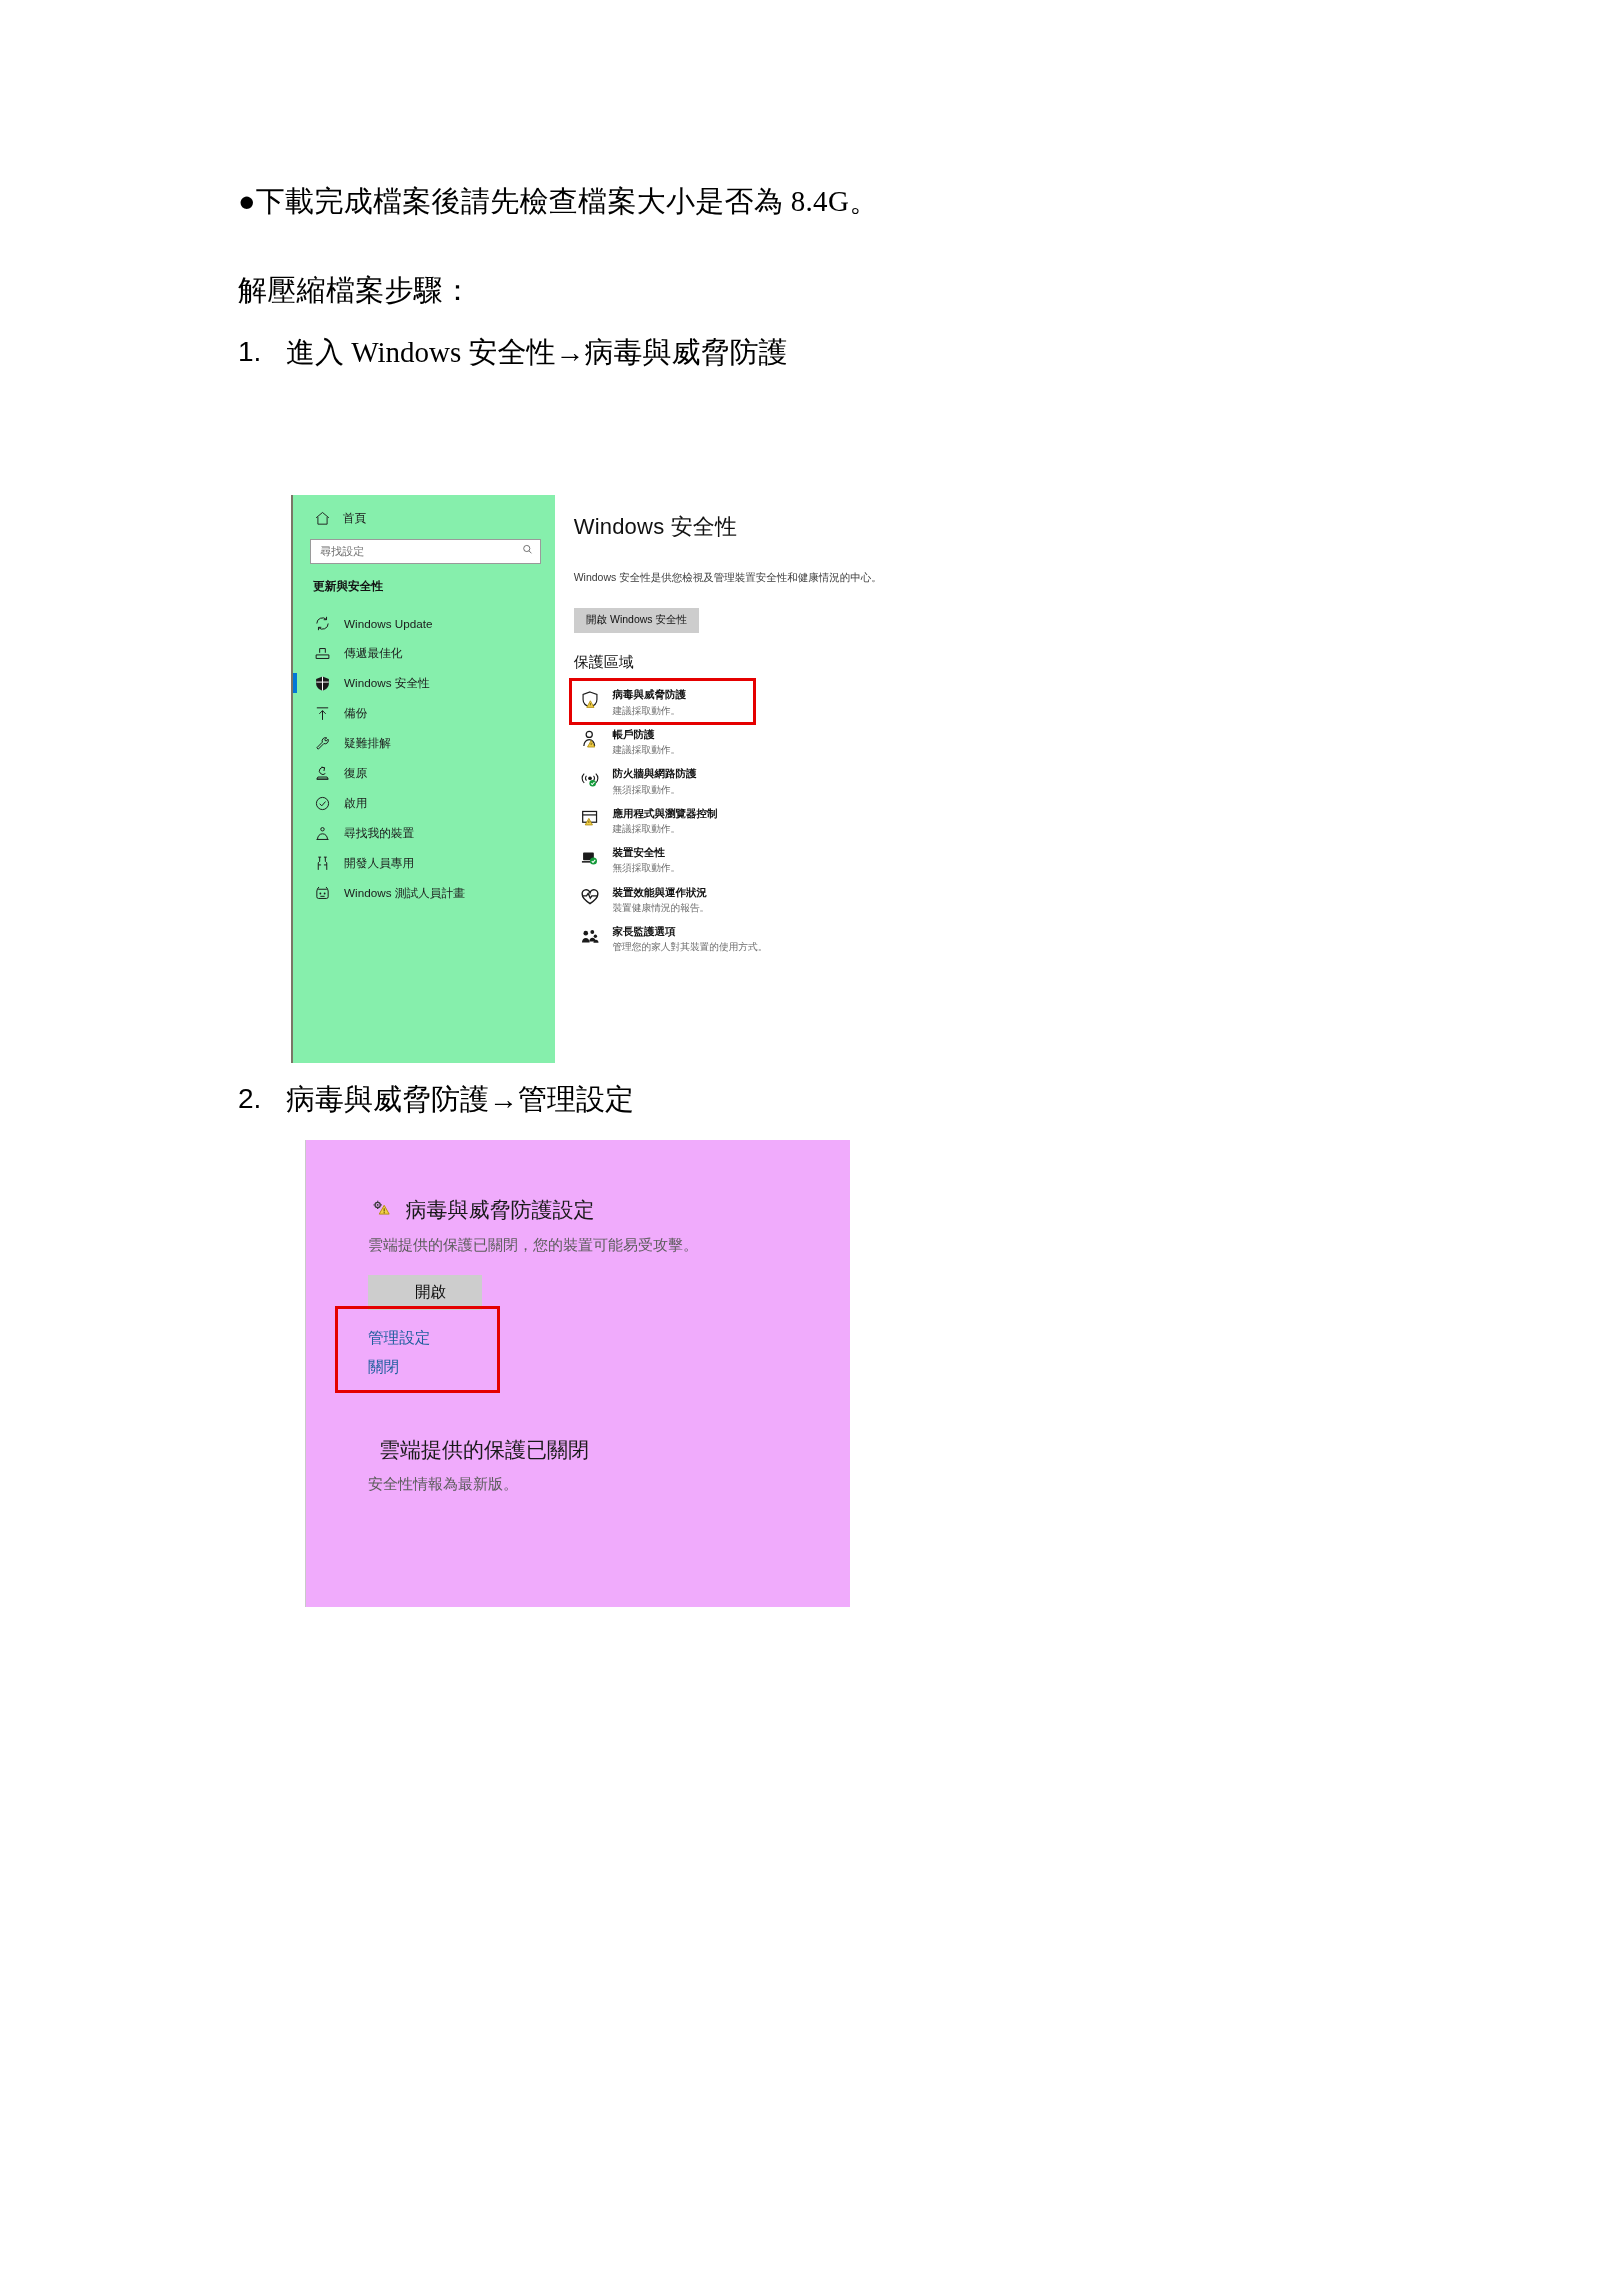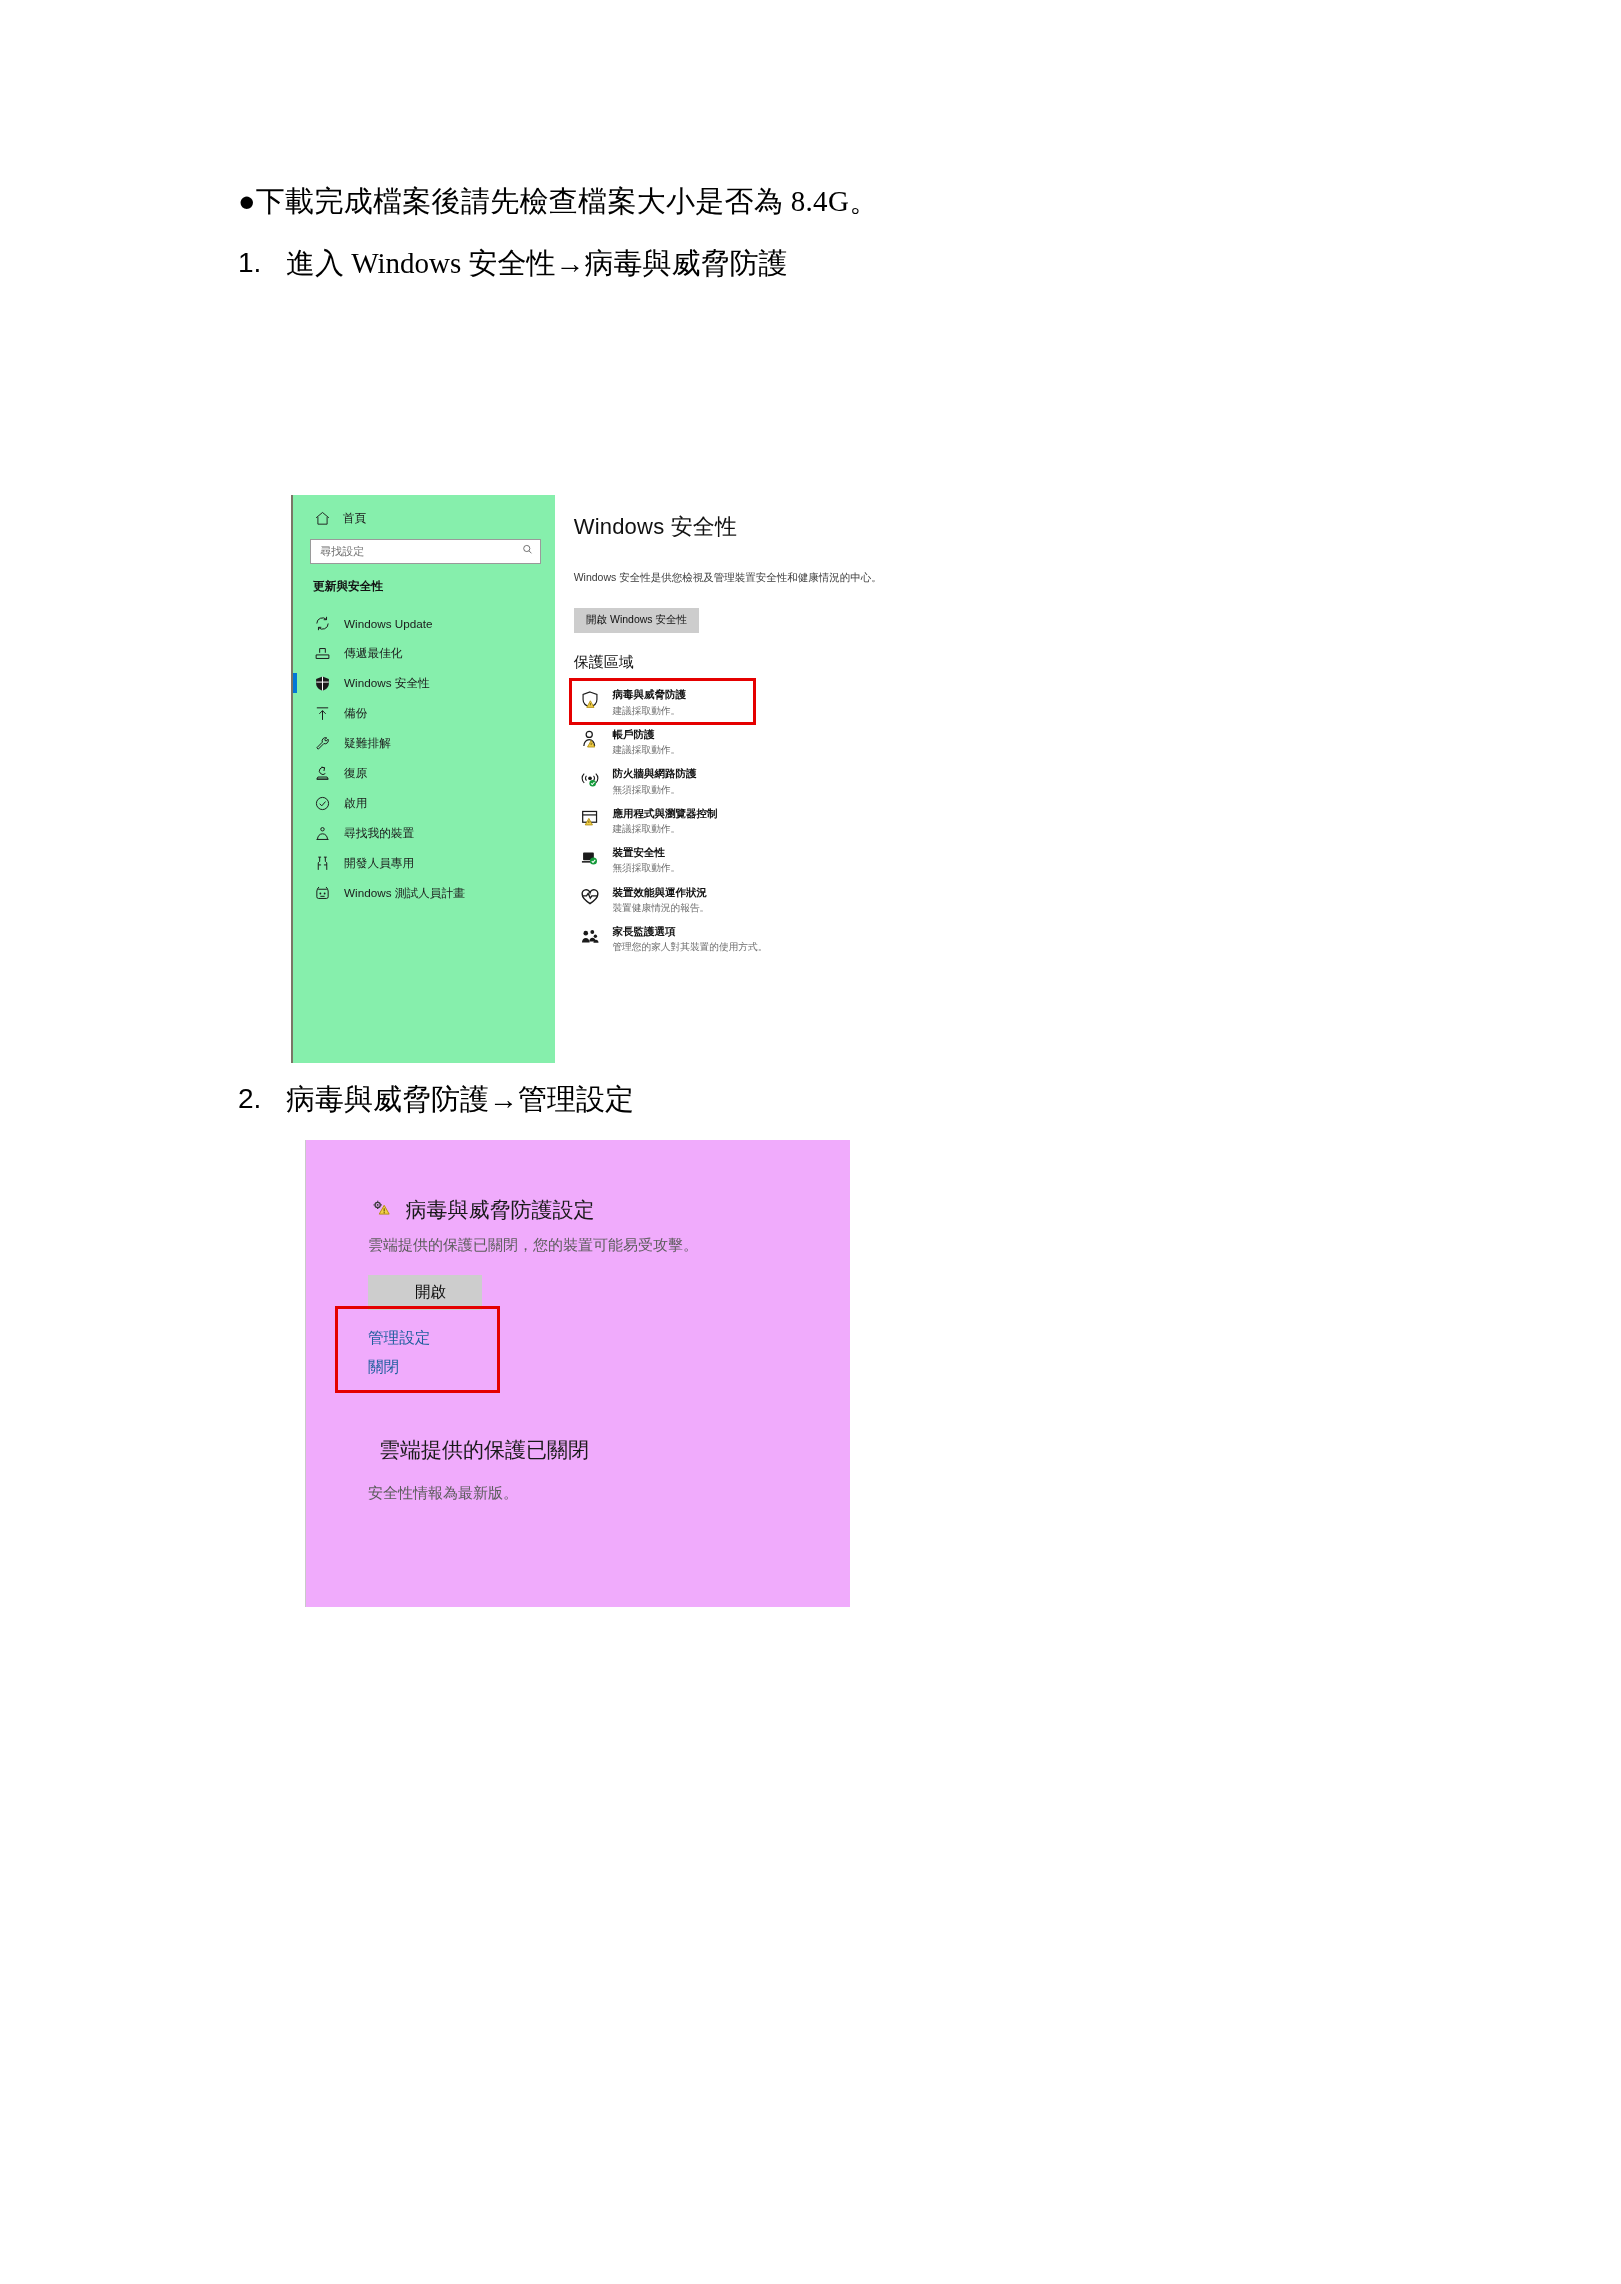--- a/index.html
+++ b/index.html
@@ -248,31 +248,32 @@
     height: 87px;
   }
   .s2-head2 {
     display: flex;
     align-items: center;
     gap: 11px;
     font-size: 21px;
     color: #1a1a1a;
     margin-top: 54px;
   }
-  .s2-desc2 { font-size: 15px; color: #5d5d5d; margin-top: 20px; }
+  .s2-desc2 { font-size: 15px; color: #5d5d5d; margin-top: 11px; }
 </style>
 </head>
 <body>
 
 <div class="page">
 
   <div class="doc-body">
 
     <p class="para">●下載完成檔案後請先檢查檔案大小是否為 8.4G。</p>
 
+    <p class="para spaced">解壓縮檔案步驟：</p>
 
 
     <div class="numitem">
       <span class="num">1.</span>
       <span class="numtext">進入 Windows 安全性→病毒與威脅防護</span>
     </div>
   </div>
 
   <div class="doc-body" style="top:1078px;">
     <div class="numitem" style="margin-top:0;">

